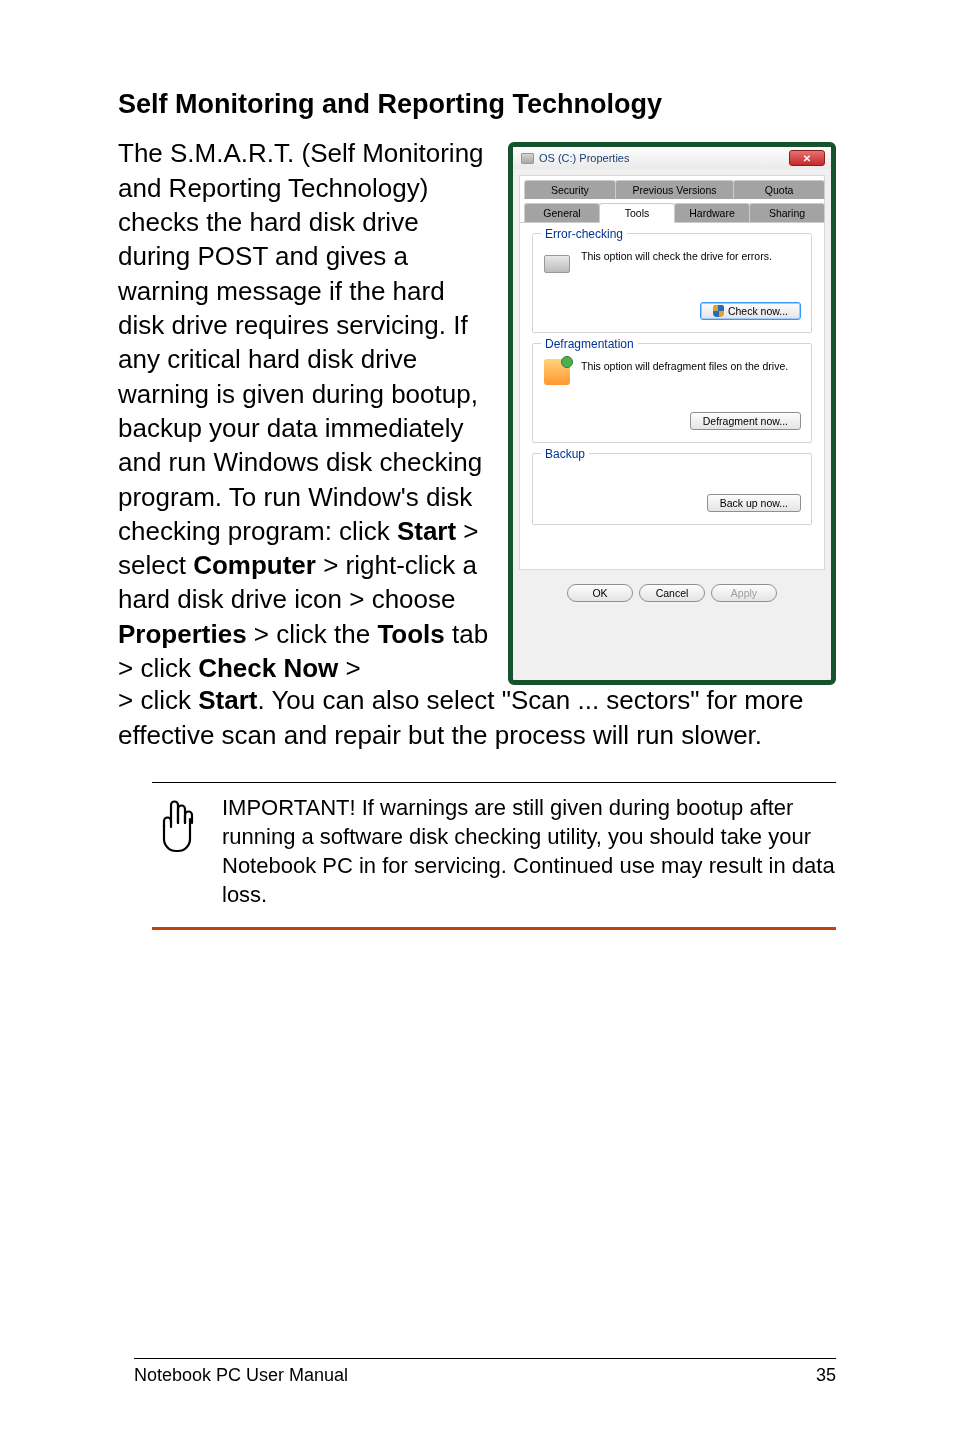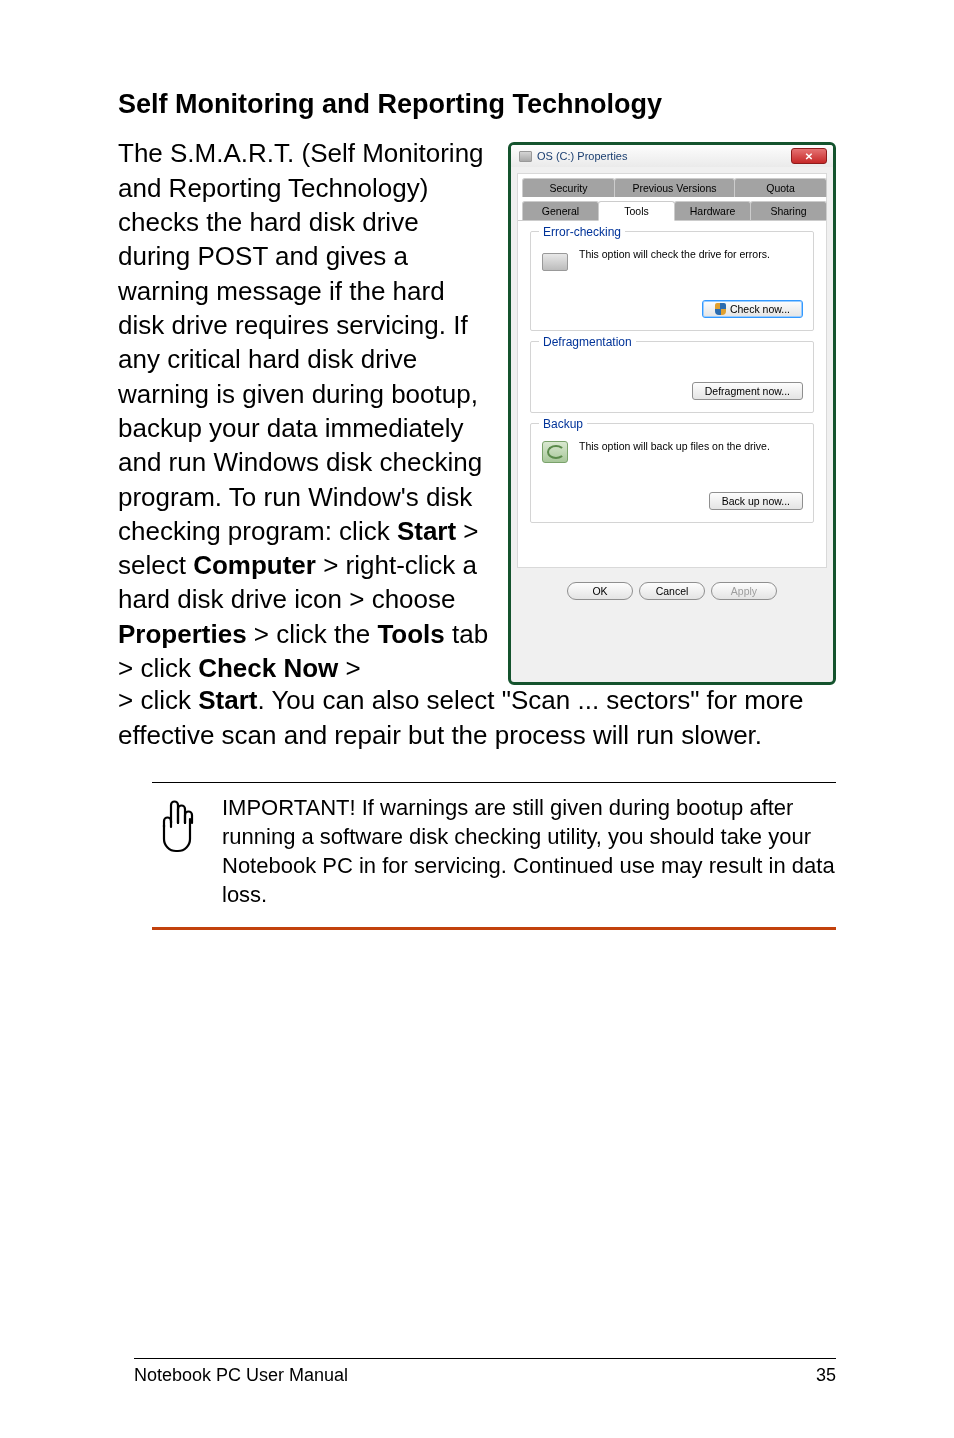--- a/index.html
+++ b/index.html
@@ -29,21 +29,21 @@
   }
   .body-text.after {
     margin-top: -2px;
   }
   .bold { font-weight: bold; }
 
   
   .dialog {
     width: 328px;
     flex-shrink: 0;
-    border: 3px solid #14532d;
+    border: 5px solid #14532d;
     border-radius: 6px;
     background: #f0f0f0;
     font-size: 10.5px;
     color: #000;
     overflow: hidden;
     margin-top: 6px;
   }
   .titlebar {
     display: flex;
     align-items: center;
@@ -289,33 +289,33 @@
         <div class="group-btn-row">
           <span class="win-btn focus">
             <span class="shield"></span>
             <span>Check now...</span>
           </span>
         </div>
       </div>
 
       <div class="groupbox">
         <span class="group-legend">Defragmentation</span>
+        <div class="group-row">
+          <div class="group-icon">
+              <div class="defrag-icon"></div>
+            </div>
+          <div class="group-text">This option will defragment files on the drive.</div>
+        </div>
         <div class="group-btn-row">
           <span class="win-btn">Defragment now...</span>
         </div>
       </div>
 
       <div class="groupbox">
         <span class="group-legend">Backup</span>
-        <div class="group-row">
-          <div class="group-icon">
-              <div class="backup-icon"></div>
-            </div>
-          <div class="group-text">This option will back up files on the drive.</div>
-        </div>
         <div class="group-btn-row">
           <span class="win-btn">Back up now...</span>
         </div>
       </div>
       <div style="height:28px"></div>
     </div>
     <div class="dlg-buttons">
       <span class="win-btn">OK</span>
       <span class="win-btn">Cancel</span>
       <span class="win-btn disabled">Apply</span>

